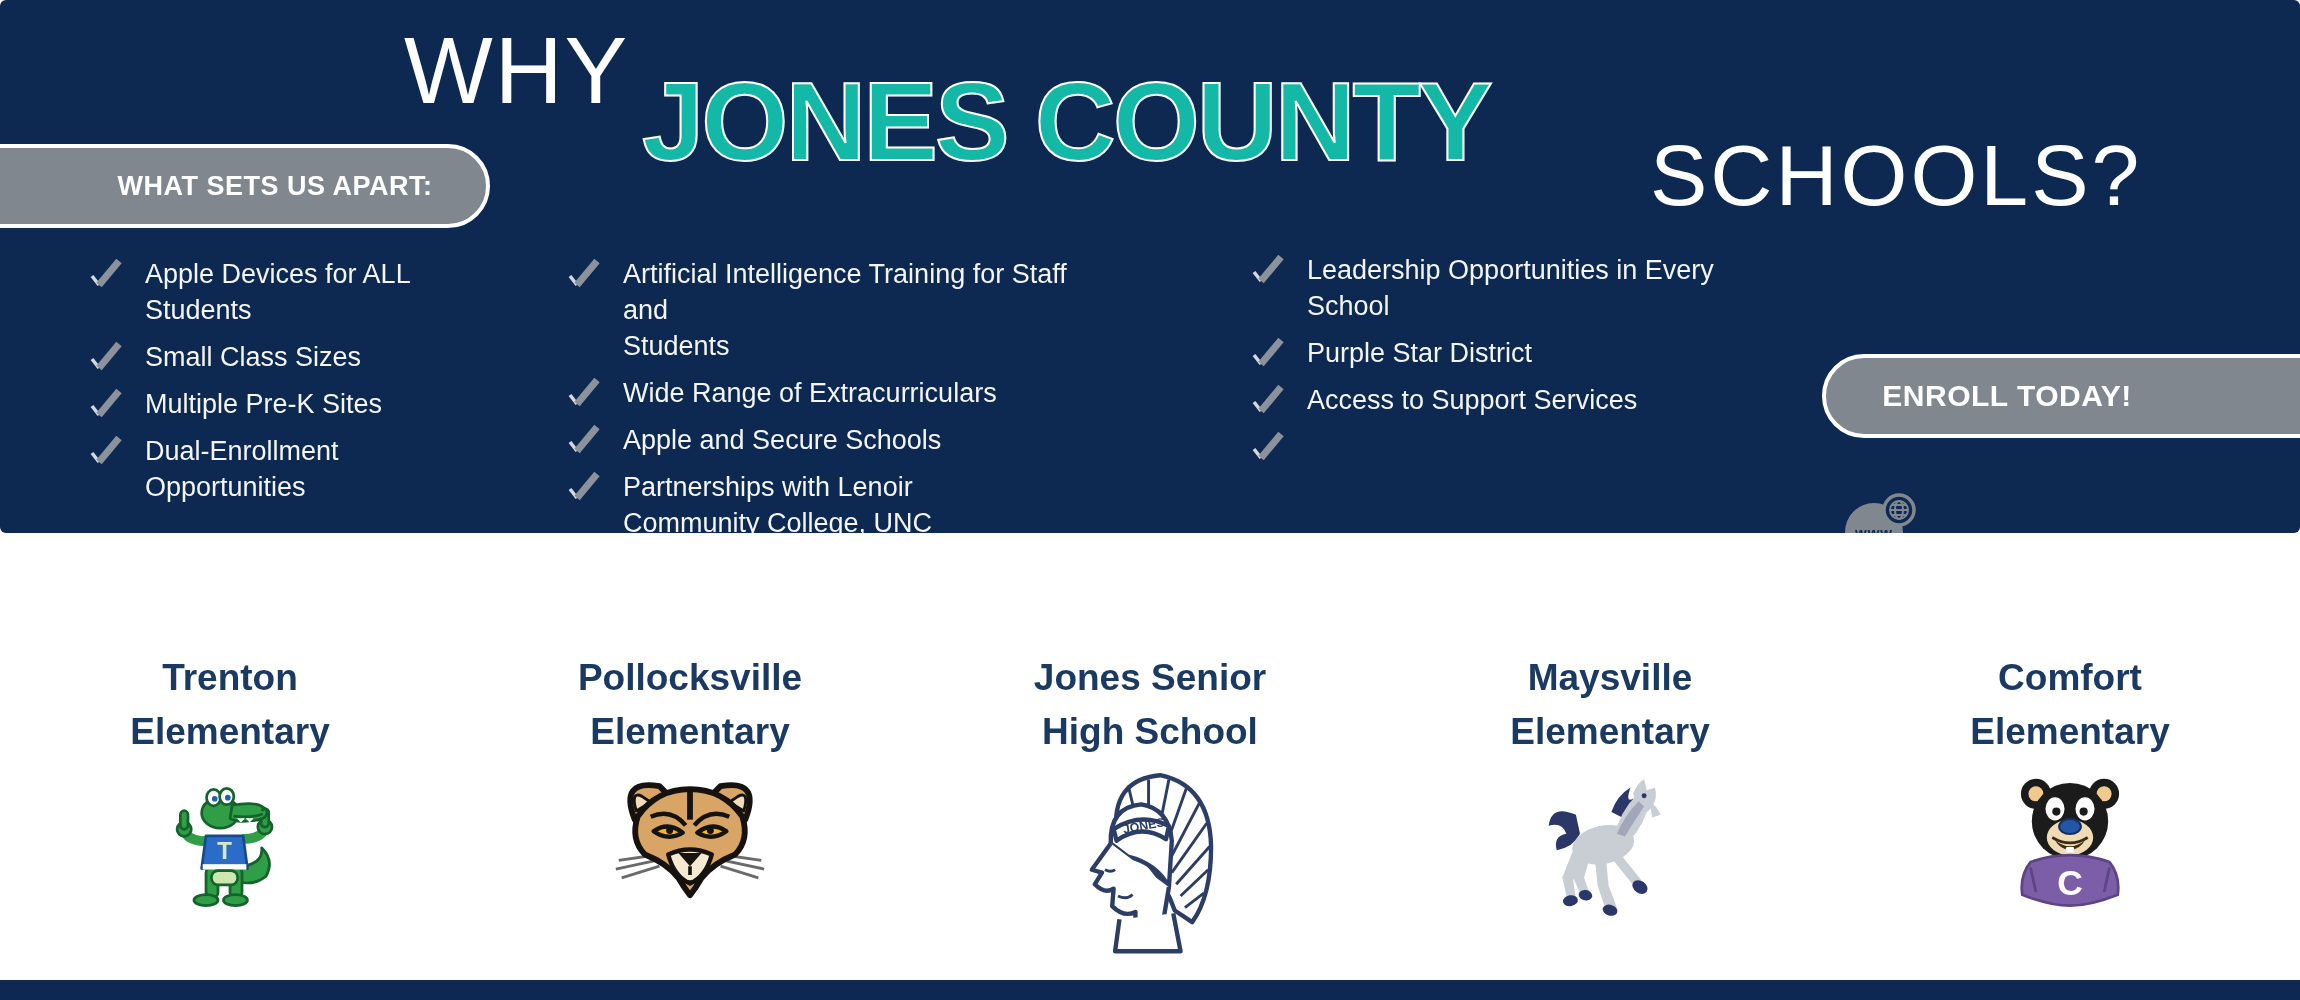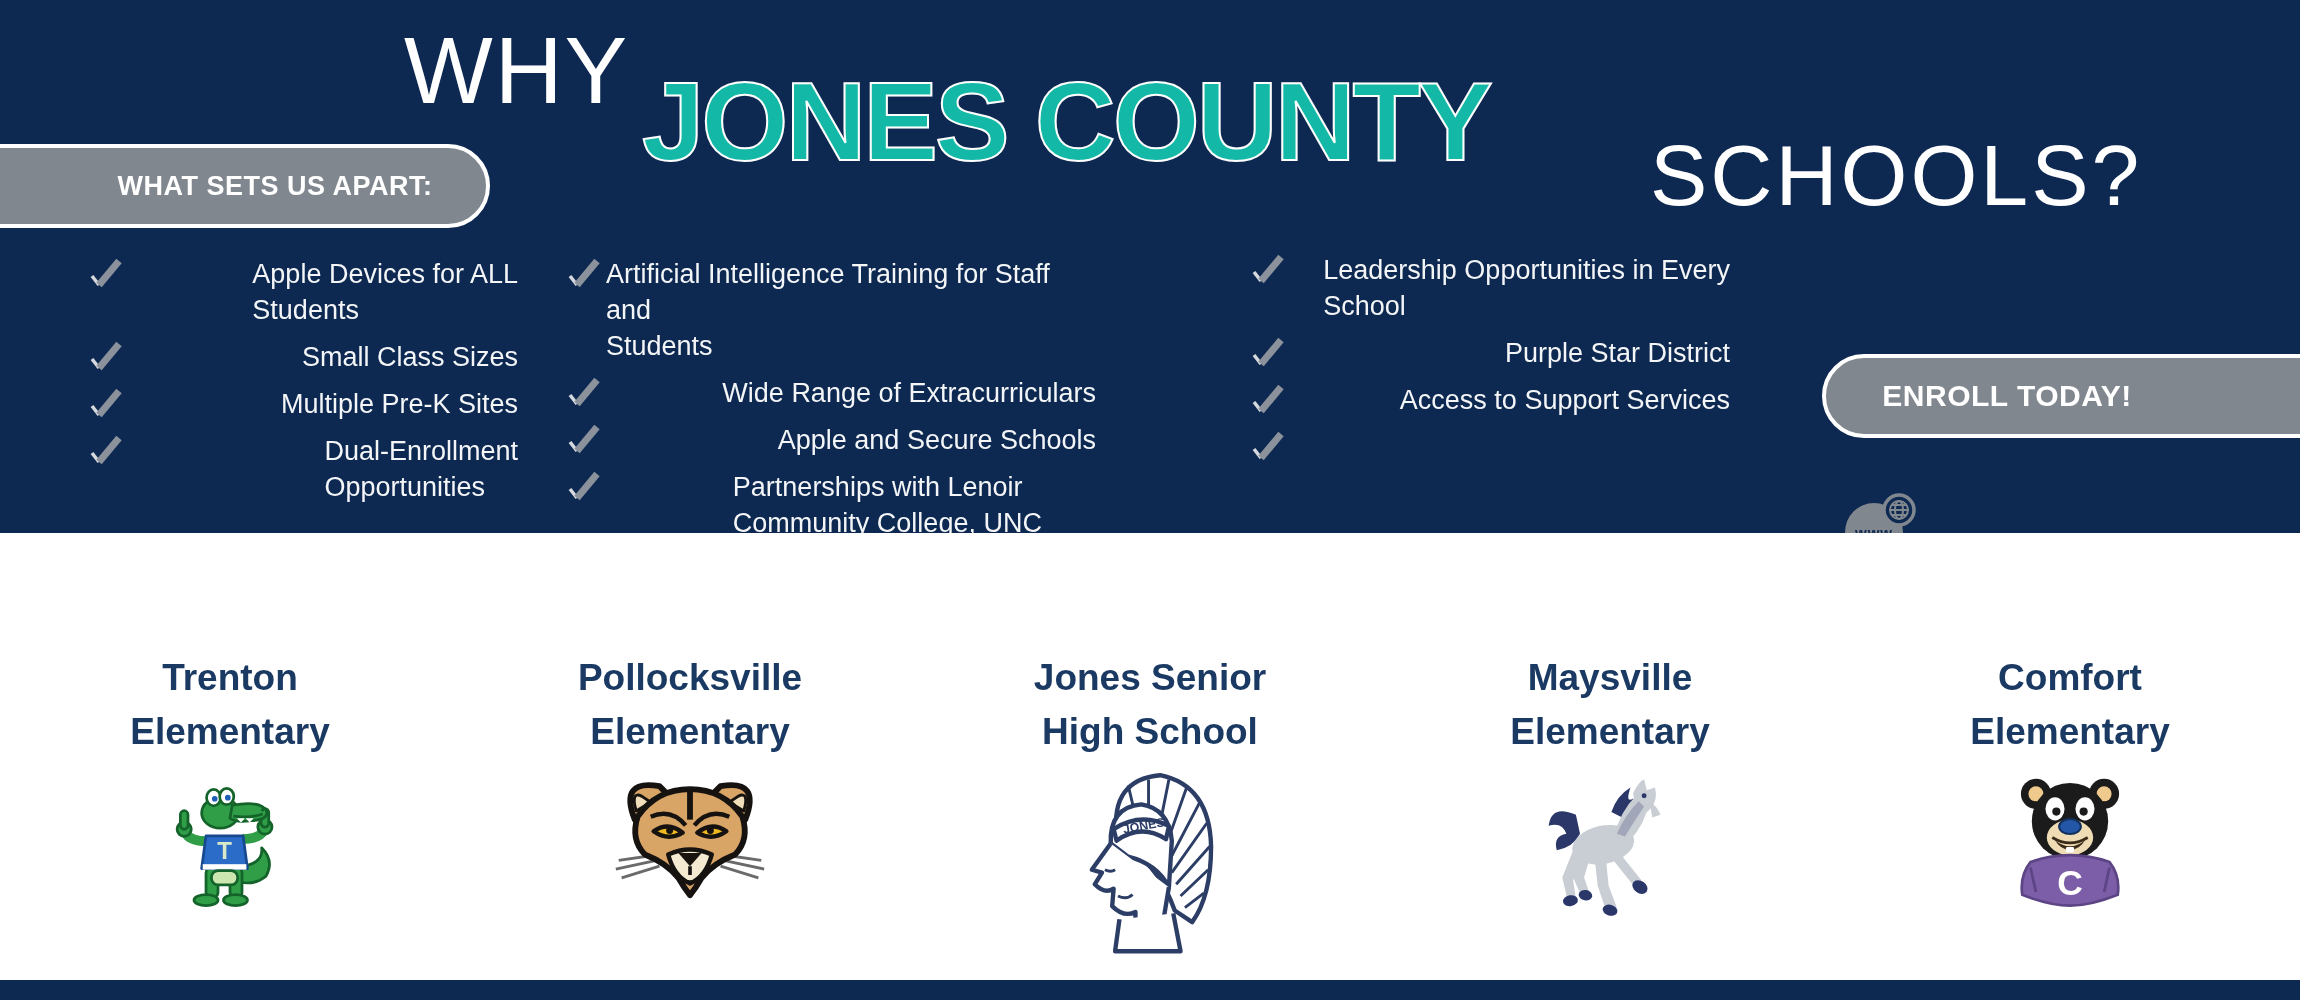--- a/index.html
+++ b/index.html
@@ -1,30 +1,30 @@
 <!DOCTYPE html>
 <html><head>
 <meta charset="utf-8">
 <style>
   html,body{margin:0;padding:0;background:#fff;}
   .page{position:relative;width:2300px;height:1000px;overflow:hidden;font-family:"Liberation Sans",sans-serif;}
-  .banner{position:absolute;left:0;top:0;width:2300px;height:533px;background:#0d2951;overflow:hidden;}
+  .banner{position:absolute;left:0;top:0;width:2300px;height:533px;background:#0d2951;overflow:hidden;border-radius:6px;}
   .why{position:absolute;left:404px;top:24px;font-size:94px;font-weight:400;color:#fff;letter-spacing:2px;line-height:1;}
   .bigtitle{position:absolute;left:642px;top:66px;font-size:112px;font-weight:800;color:#14b8a6;letter-spacing:-3px;line-height:1;-webkit-text-stroke:2px #fff;white-space:nowrap;}
   .schoolsq{position:absolute;left:1650px;top:132px;font-size:86px;font-weight:400;color:#fff;letter-spacing:3px;line-height:1;}
   .pill{position:absolute;background:#81878e;border:4px solid #fff;display:flex;align-items:center;justify-content:center;box-sizing:border-box;}
   .pill-left{left:-70px;top:144px;width:560px;height:84px;border-radius:46px;padding-left:130px;}
   .pill-left span{font-size:27px;font-weight:bold;color:#fff;letter-spacing:.5px;}
   .pill-right{left:1822px;top:354px;width:600px;height:84px;border-radius:46px;padding-right:230px;}
   .pill-right span{font-size:30px;font-weight:bold;color:#fff;letter-spacing:.5px;}
   .col{position:absolute;display:flex;flex-direction:column;gap:11px;}
   .col1{left:88px;top:256px;width:430px;}
   .col2{left:566px;top:256px;width:530px;}
   .col3{left:1250px;top:252px;width:480px;}
-  .check-row{display:flex;gap:6px;align-items:flex-start;justify-content:space-between;}
+  .check-row{display:flex;gap:23px;align-items:flex-start;}
   .check-row svg{flex:0 0 auto;margin-top:3px;}
   .check-text{white-space:pre-line;font-size:27px;line-height:36px;color:#f3f5f7;}
   .contact{position:absolute;left:1930px;top:453px;color:#fff;}
   .contact-heading{font-size:25px;font-weight:bold;letter-spacing:.5px;margin-bottom:5px;}
   .contact-line{font-size:21.5px;line-height:27.5px;}
   .contact-icon{position:absolute;left:1840px;top:488px;}
   .schools-row{position:absolute;left:0;top:605px;width:2300px;height:375px;background:#fff;display:flex;}
   .school-col{width:460px;display:flex;flex-direction:column;align-items:center;}
   .school-name{margin-top:46px;font-size:37px;font-weight:bold;color:#1b3a63;line-height:54px;text-align:center;white-space:pre-line;}
   .mascot-wrap{margin-top:6px;height:200px;display:flex;align-items:flex-start;justify-content:center;}

